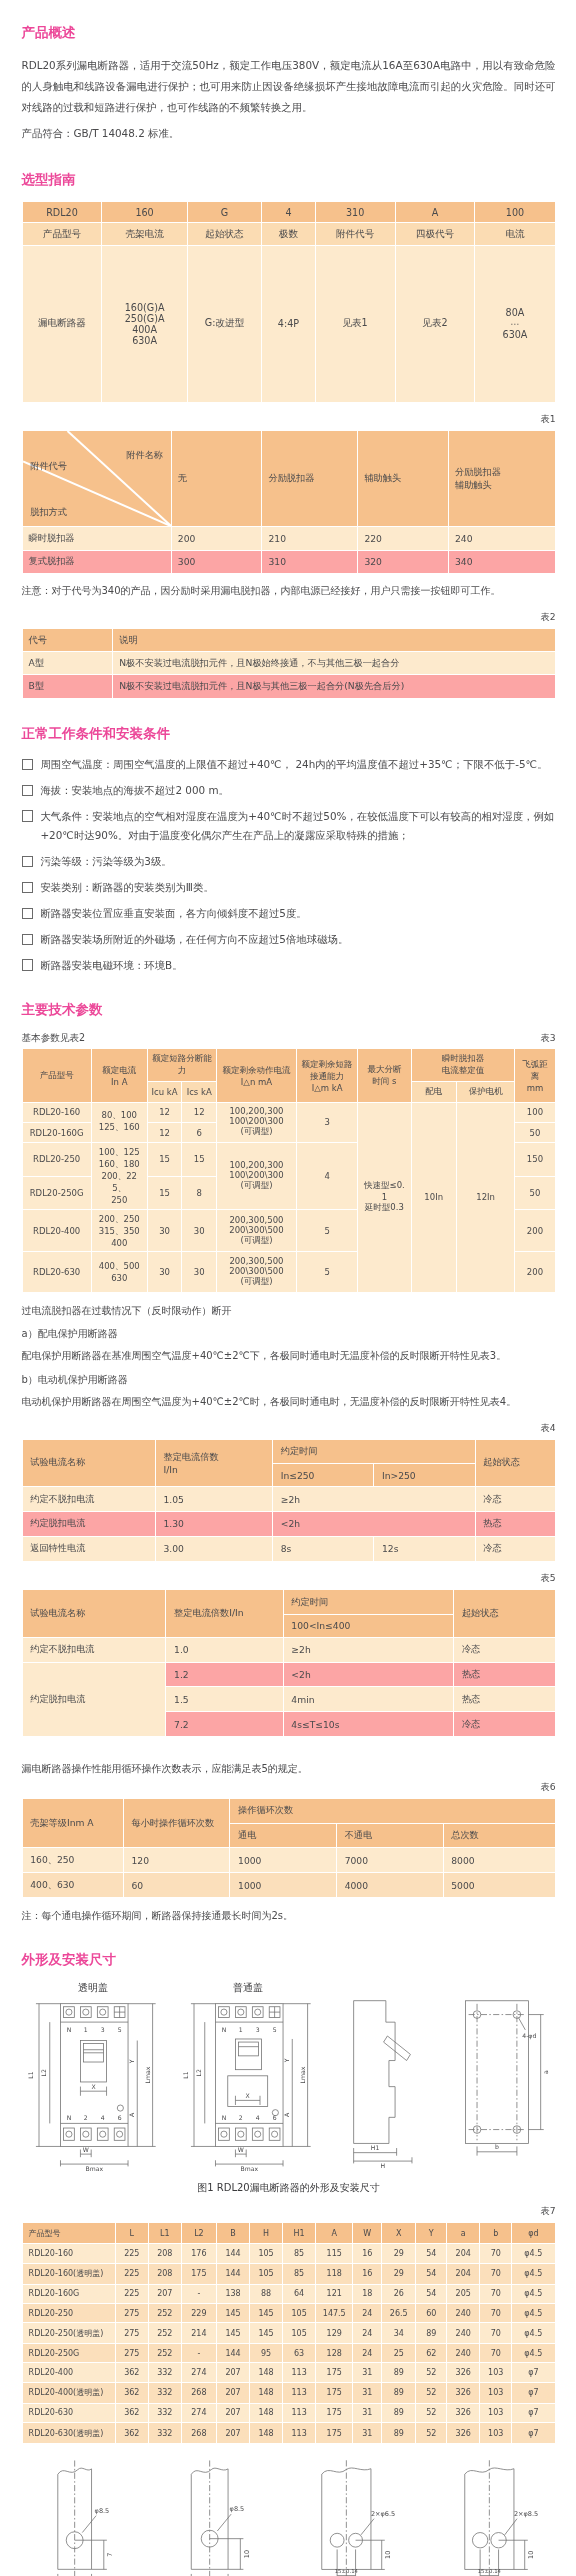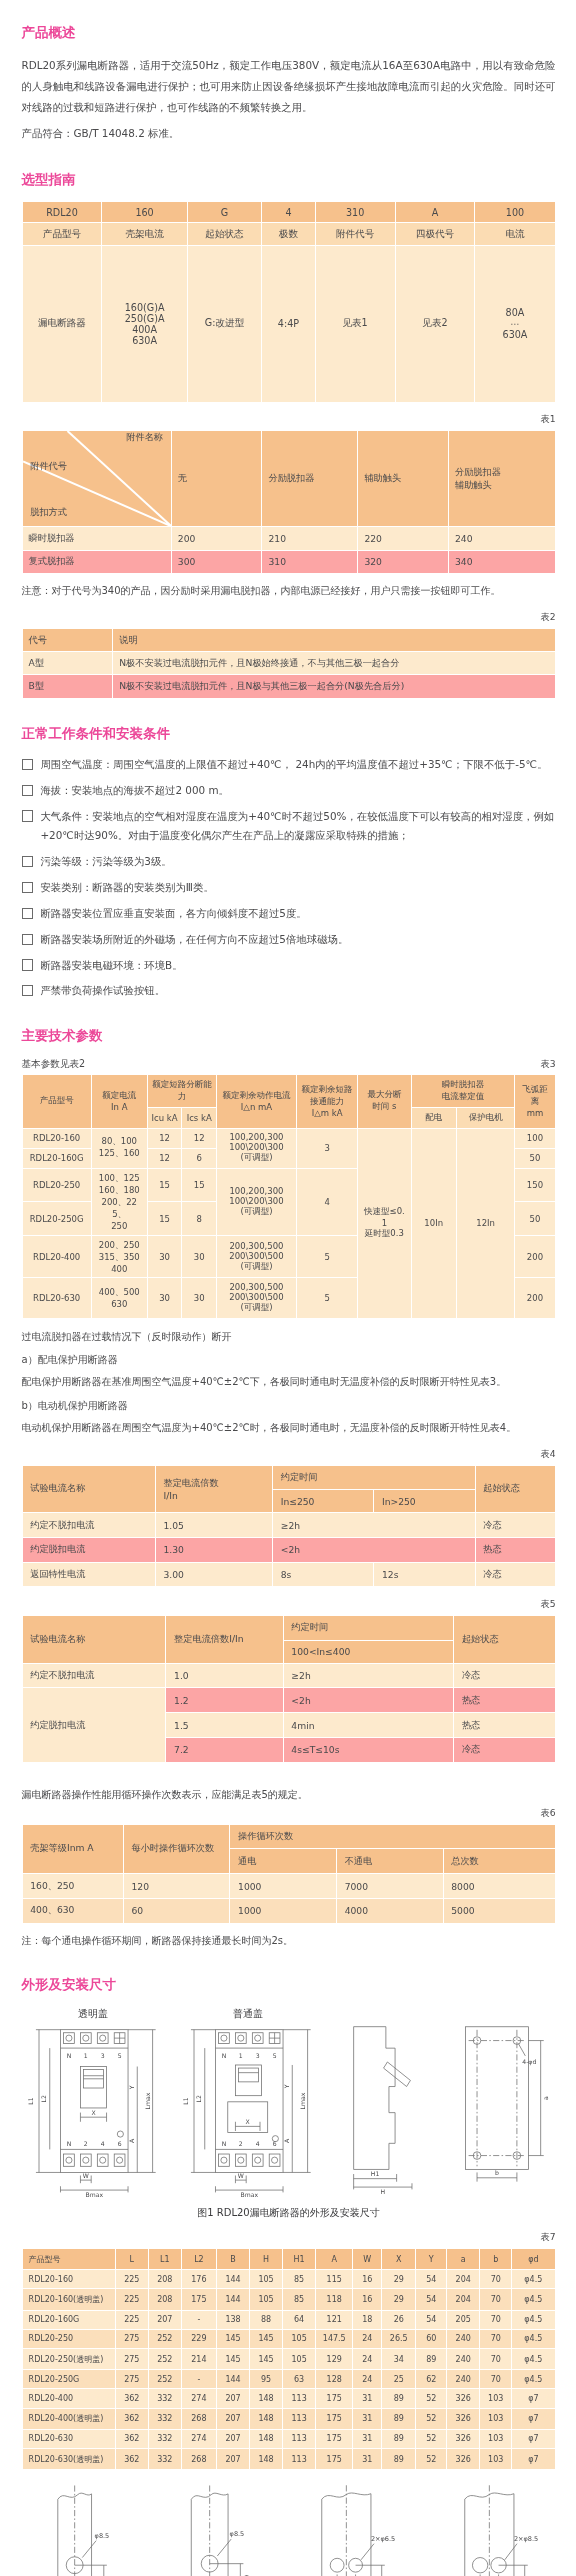--- a/index.html
+++ b/index.html
@@ -107,21 +107,21 @@
         <col style="width:17%">
         <col style="width:20%">
       </colgroup>
     <tbody>
         <tr>
       <td class="hdr corner">
         <svg viewBox="0 0 100 100" preserveAspectRatio="none">
           <line x1="100" y1="100" x2="0" y2="32" stroke="#ffffff" stroke-width="2" vector-effect="non-scaling-stroke"></line>
           <line x1="100" y1="100" x2="30" y2="0" stroke="#ffffff" stroke-width="2" vector-effect="non-scaling-stroke"></line>
         </svg>
-        <span class="lb" style="right:7.7px;top:0;">附件名称</span>
+        <span class="lb" style="right:7.7px;top:18px;">附件名称</span>
         <span class="lb" style="left:7.7px;top:29px;">附件代号</span>
         <span class="lb" style="left:7.7px;bottom:7.7px;">脱扣方式</span>
       </td>
       <td class="hdr">无</td>
       <td class="hdr">分励脱扣器</td>
       <td class="hdr">辅助触头</td>
       <td class="hdr pre">分励脱扣器
 辅助触头</td>
     </tr>
     <tr>
@@ -192,24 +192,20 @@
         <span class="box"></span>
         <span>断路器安装位置应垂直安装面，各方向倾斜度不超过5度。</span>
       </div>
     <div class="cond">
         <span class="box"></span>
         <span>断路器安装场所附近的外磁场，在任何方向不应超过5倍地球磁场。</span>
       </div>
     <div class="cond">
         <span class="box"></span>
         <span>断路器安装电磁环境：环境B。</span>
-      </div>
-    <div class="cond">
-        <span class="box"></span>
-        <span>严禁带负荷操作试验按钮。</span>
       </div>
   </div>
 
   <div class="sec-title">主要技术参数</div>
   <div class="tag-line">
     <span style="font-size:9.6px">基本参数见表2</span>
     <span class="tag">表3</span>
   </div>
   <table class="t3">
     <colgroup>

